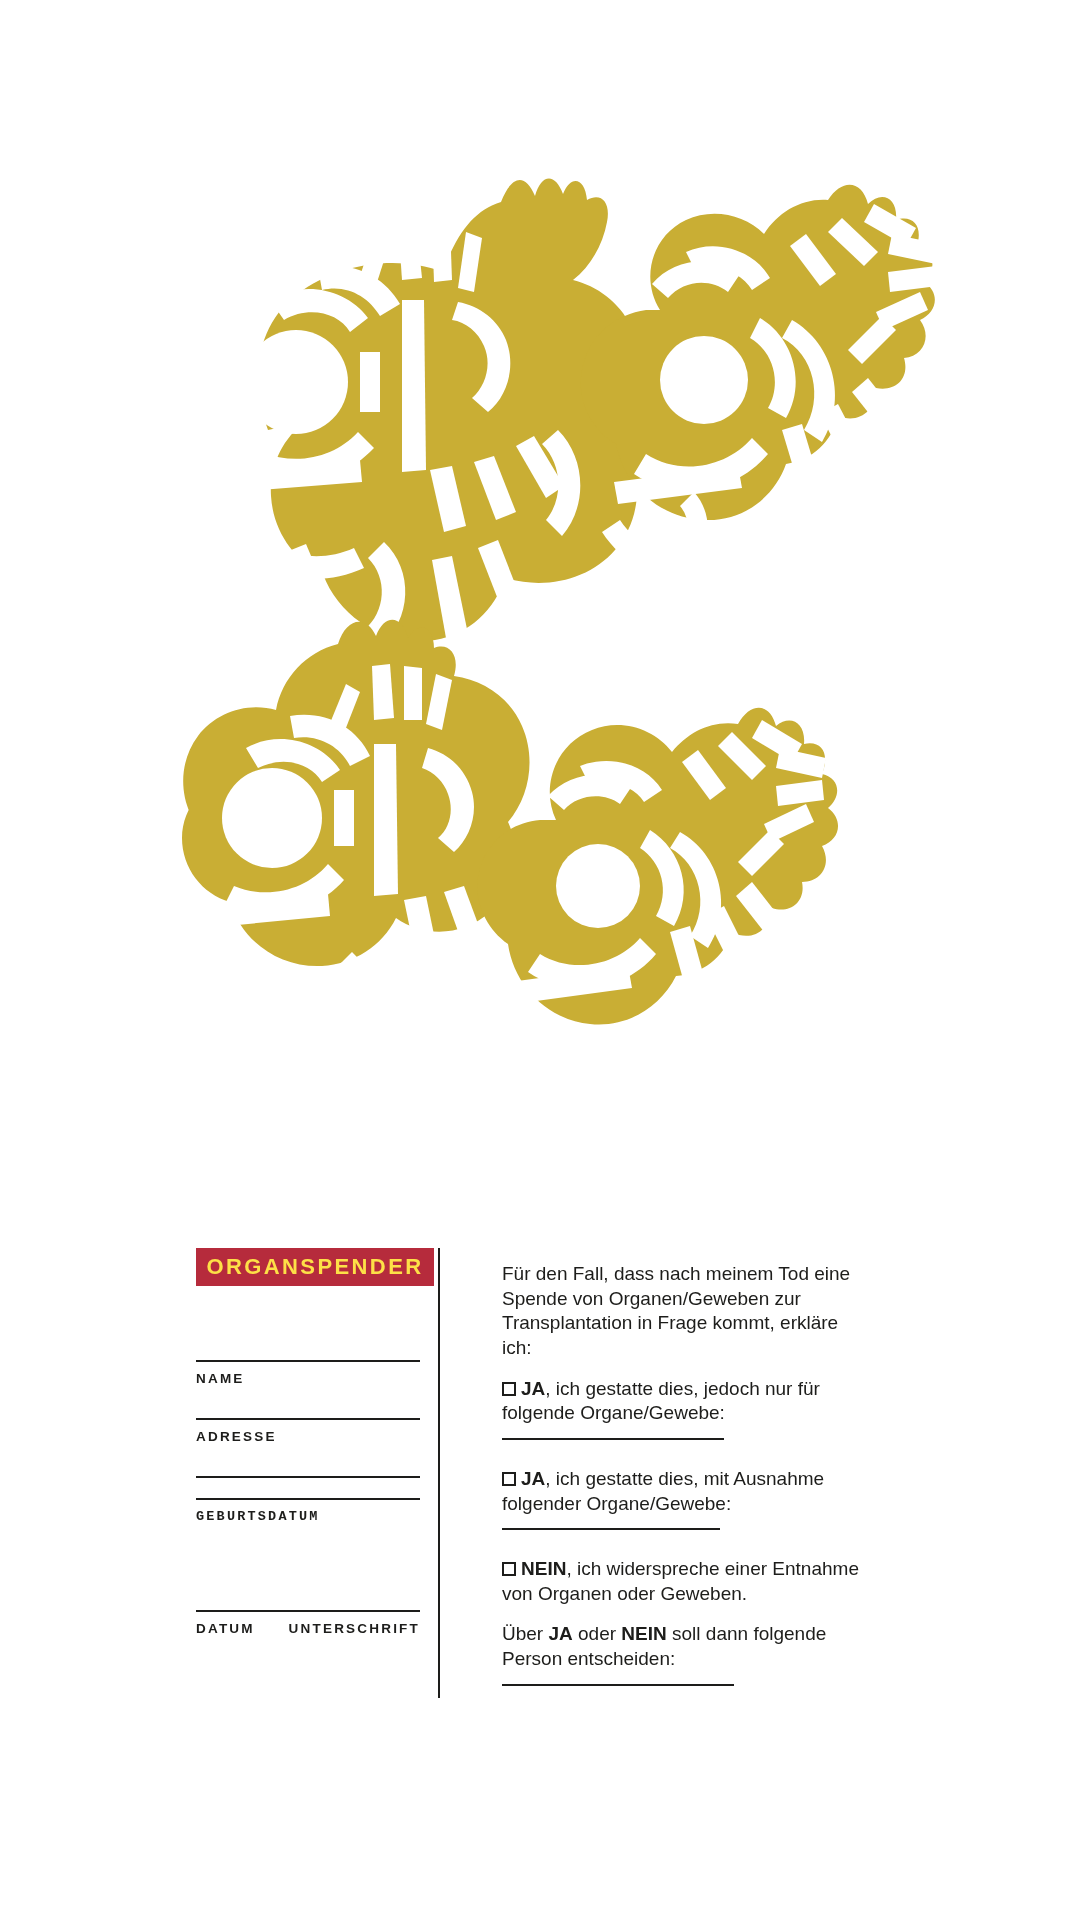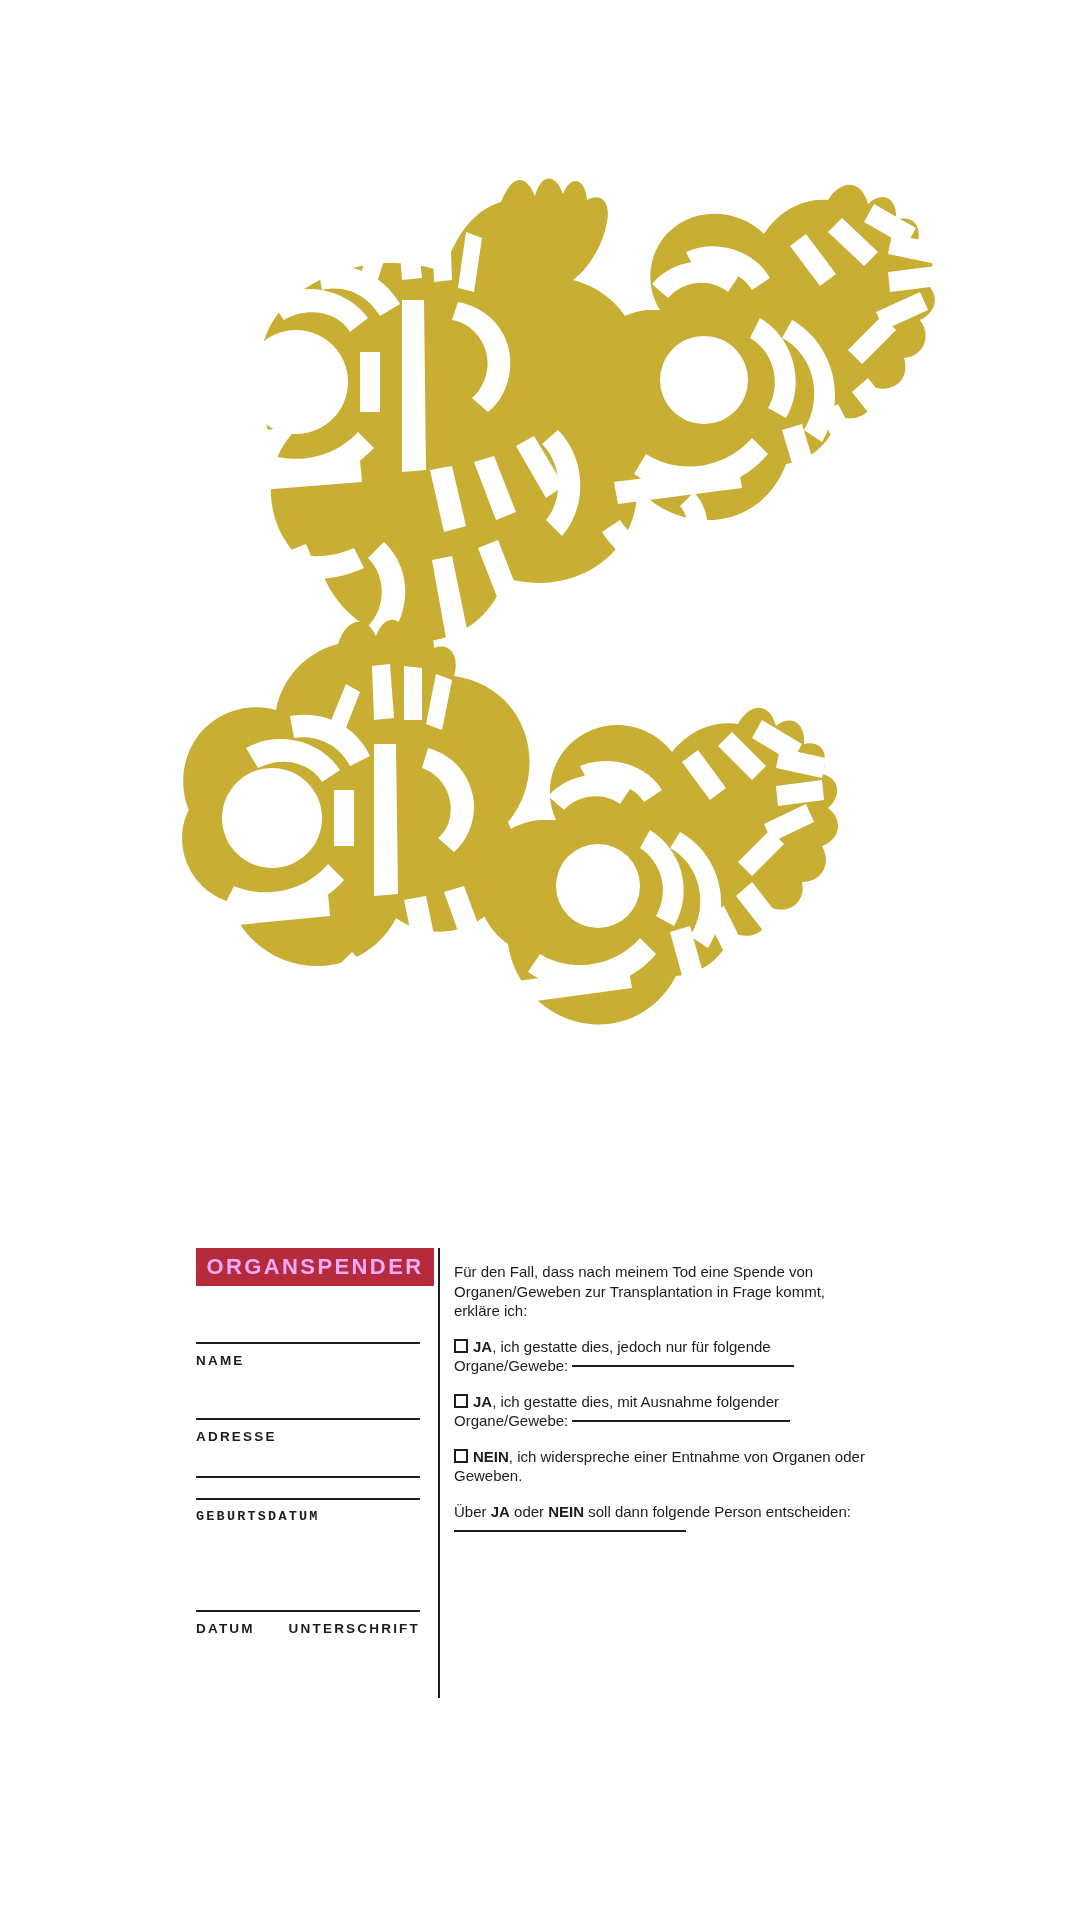--- a/index.html
+++ b/index.html
@@ -62,21 +62,21 @@
     height: 450px;
     border-left: 2px solid #1d1d1b;
     box-sizing: border-box;
     padding-left: 14px;
   }
 
   .badge {
     width: 238px;
     height: 38px;
     background: #b62b3c;
-    color: #f0abfc;
+    color: #fde047;
     font-size: 22px;
     font-weight: 700;
     letter-spacing: 2.4px;
     display: flex;
     align-items: center;
     justify-content: center;
     box-sizing: border-box;
   }
 
   .law-line {
@@ -106,23 +106,24 @@
     letter-spacing: 2.2px;
     margin-top: 9px;
   }
   .field.split .flabel {
     display: flex;
     justify-content: space-between;
     width: 224px;
   }
 
   .body-text {
-    font-size: 15px;
+    font-size: 19px;
     line-height: 1.3;
     margin-top: 14px;
+    margin-left: 48px;
   }
   .para {
     margin-bottom: 16px;
   }
   .check {
     display: inline-block;
     width: 14px;
     height: 14px;
     border: 2px solid #1d1d1b;
     margin-right: 5px;
@@ -313,21 +314,21 @@
   
 
   
 </div>
 
 <div class="card">
 
   <div class="card-left">
     <div class="badge">ORGANSPENDER</div>
 
-    <div class="field" style="top:94px;">
+    <div class="field" style="top:112px;">
       <div class="rule"></div>
       <div class="flabel">NAME</div>
     </div>
 
     <div class="field" style="top:162px;margin-top:8px;">
       <div class="rule"></div>
       <div class="flabel">ADRESSE</div>
     </div>
 
     <div class="field" style="top:228px;">

